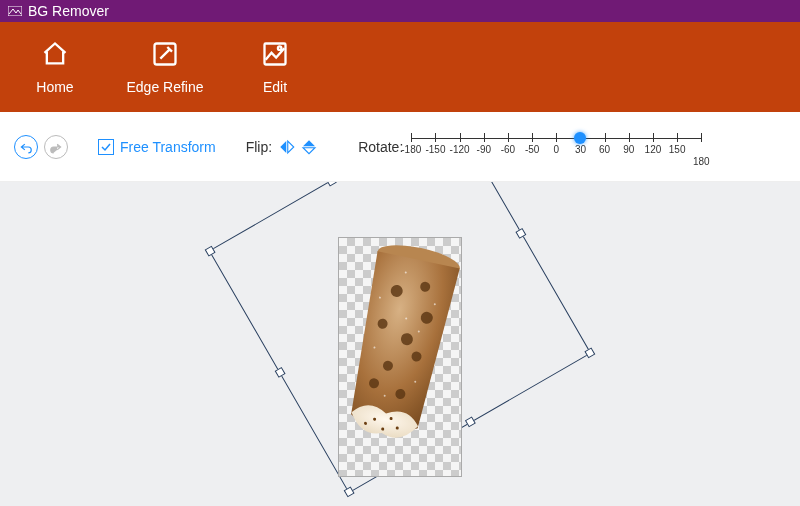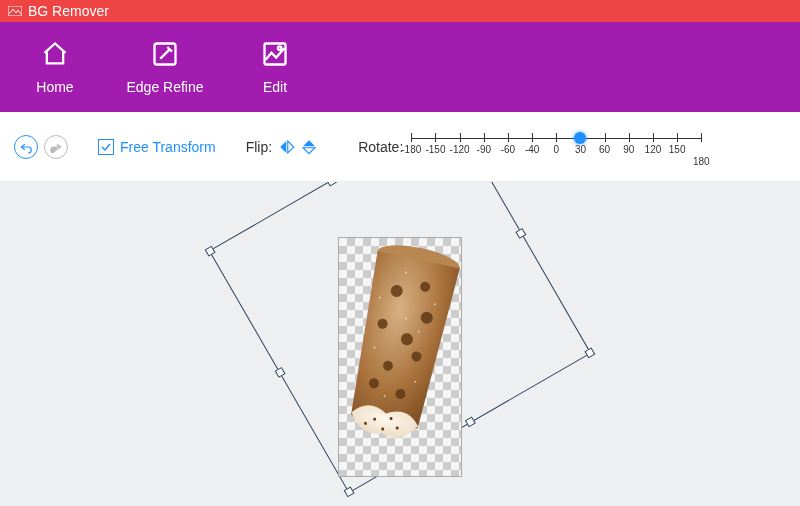--- a/index.html
+++ b/index.html
@@ -1,26 +1,26 @@
 <!DOCTYPE html>
 <html><head>
 <meta charset="utf-8">
 <style>
   * { box-sizing: border-box; margin: 0; padding: 0; font-family: Arial, sans-serif; }
   body { width: 800px; height: 506px; overflow: hidden; background: #fff; }
 
   .title-bar {
-    height: 22px; background: #ef4444; color: #fff;
+    height: 22px; background: #701a75; color: #fff;
     display: flex; align-items: center; padding: 0 8px; font-size: 14px;
   }
   .title-bar .app-icon { width: 14px; height: 10px; margin-right: 6px; display:inline-block; }
   .title-bar .app-icon svg { display:block; }
 
   .nav {
-    height: 90px; background: #a21caf; display: flex;
+    height: 90px; background: #c2410c; display: flex;
   }
   .nav .tab {
     width: 110px; display:flex; flex-direction:column; align-items:center; justify-content:center;
     color:#fff; gap:10px; font-size:14px; cursor:pointer;
   }
   .nav .tab .ic { width:30px; height:30px; display:flex; align-items:center; justify-content:center; }
   .nav .tab.active { background:#1e90ff; }
 
   .toolbar {
     height: 70px; background:#fff; border-bottom:1px solid #eee;
@@ -167,21 +167,21 @@
         <div class="tick" style="left: 241.667px;"></div>
         <div class="tick" style="left: 265.833px;"></div>
         <div class="tick" style="left: 290px;"></div>
       </div>
     <div class="labels" id="slider-labels">
         <div class="lbl" style="left: 0px;">-180</div>
         <div class="lbl" style="left: 24.1667px;">-150</div>
         <div class="lbl" style="left: 48.3333px; text-align: right;">-120</div>
         <div class="lbl" style="left: 72.5px;">-90</div>
         <div class="lbl" style="left: 96.6667px;">-60</div>
-        <div class="lbl" style="left: 120.833px;">-40</div>
+        <div class="lbl" style="left: 120.833px;">-50</div>
         <div class="lbl" style="left: 145px;">0</div>
         <div class="lbl" style="left: 169.167px;">30</div>
         <div class="lbl" style="left: 193.333px;">60</div>
         <div class="lbl" style="left: 217.5px;">90</div>
         <div class="lbl" style="left: 241.667px;">120</div>
         <div class="lbl" style="left: 265.833px;">150</div>
         <div class="lbl" style="left: 290px; margin-top: 12px;">180</div>
       </div>
     <div class="thumb" id="slider-thumb" style="left: 169.167px;"></div>
   </div>

